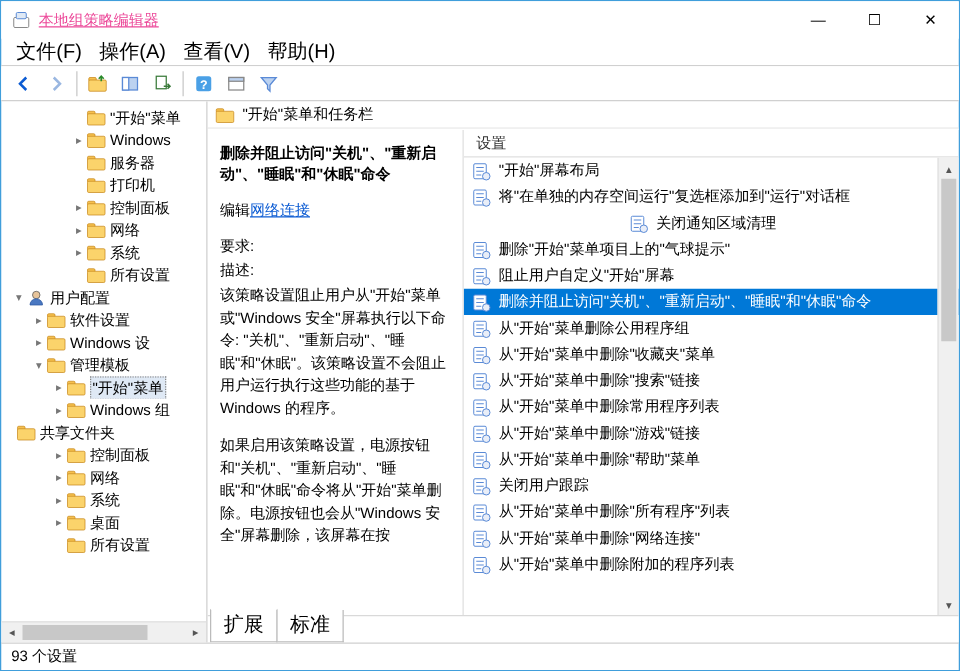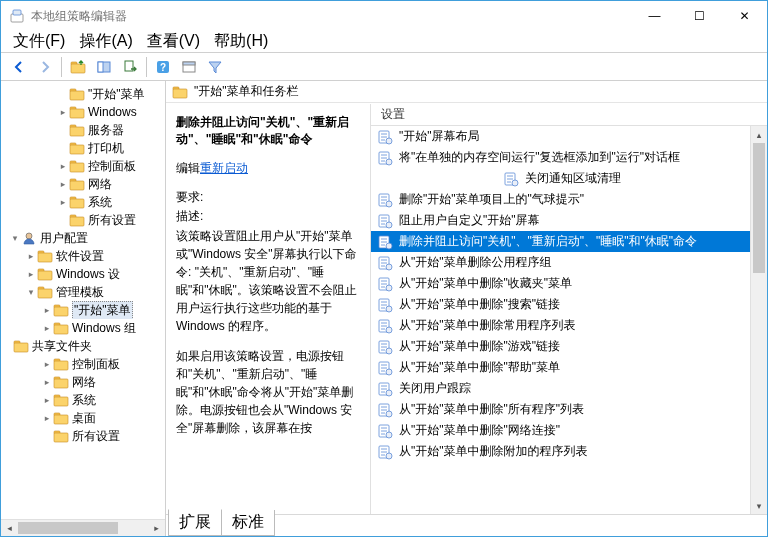--- a/index.html
+++ b/index.html
@@ -1,20 +1,20 @@
 <!DOCTYPE html>
 <html><head>
 <meta charset="utf-8">
 <style>
   * { box-sizing: border-box; margin: 0; padding: 0; }
   html, body { width: 768px; height: 537px; font-family: "Microsoft YaHei", SimSun, sans-serif; font-size: 12px; background: #fff; color: #000; overflow: hidden; }
   .window { width: 768px; height: 537px; border: 1px solid #409EDB; display: flex; flex-direction: column; background: #fff; }
   .titlebar { height: 30px; background: #fff; display: flex; align-items: center; padding: 0 0 0 8px; }
   .title-icon { width: 16px; height: 16px; margin-right: 6px; }
-  .title-text { flex: 1; font-size: 12px; color: #737373; }
+  .title-text { flex: 1; font-size: 12px; color: #ec4899; text-decoration: underline; }
   .winbtns { display: flex; height: 100%; }
   .winbtn { width: 45px; display: flex; align-items: center; justify-content: center; color: #000; }
   .winbtn.close { width: 45px; }
   .menubar { height: 22px; display: flex; align-items: center; padding: 0 6px; gap: 2px; border-bottom: 1px solid #d0d0d0; }
   .menu-item { padding: 2px 6px; font-size: 16px; }
   .toolbar { height: 28px; display: flex; align-items: center; padding: 0 6px; gap: 2px; border-bottom: 1px solid #d0d0d0; background: #fff; }
   .tbtn { width: 24px; height: 24px; display: flex; align-items: center; justify-content: center; }
   .tsep { width: 1px; height: 20px; background: #c8c8c8; margin: 0 2px; }
   .body { flex: 1; display: flex; overflow: hidden; }
   .left-pane { width: 165px; border-right: 1px solid #d0d0d0; overflow: hidden; position: relative; }
@@ -320,21 +320,21 @@
             <use href="#folder16"></use>
           </svg>
         <span class="rtxt">"开始"菜单和任务栏</span>
       </div>
 
       <div class="right-body">
 
         <div class="desc-pane">
           <div class="desc-title">删除并阻止访问"关机"、"重新启动"、"睡眠"和"休眠"命令</div>
           <div class="desc-edit">
-            <span>编辑</span><a href="#">重新启动</a>
+            <span>编辑</span><a href="#">网络连接</a>
           </div>
           <div class="desc-label">要求:</div>
           <div class="desc-label">描述:</div>
           <div class="desc-text">该策略设置阻止用户从"开始"菜单或"Windows 安全"屏幕执行以下命令: "关机"、"重新启动"、"睡眠"和"休眠"。该策略设置不会阻止用户运行执行这些功能的基于 Windows 的程序。</div>
           <div class="desc-text">如果启用该策略设置，电源按钮和"关机"、"重新启动"、"睡眠"和"休眠"命令将从"开始"菜单删除。电源按钮也会从"Windows 安全"屏幕删除，该屏幕在按</div>
         </div>
 
         <div class="list-pane">
           <div class="list-header">设置</div>
           <div class="list-body" id="list-body">
@@ -446,13 +446,16 @@
         </div>
       </div>
 
       <div class="tabs">
         <div class="tab active">扩展</div>
         <div class="tab">标准</div>
       </div>
     </div>
   </div>
 
+  <div class="status">
+    <span>93 个设置</span>
+  </div>
 </div>
 
 </body></html>

